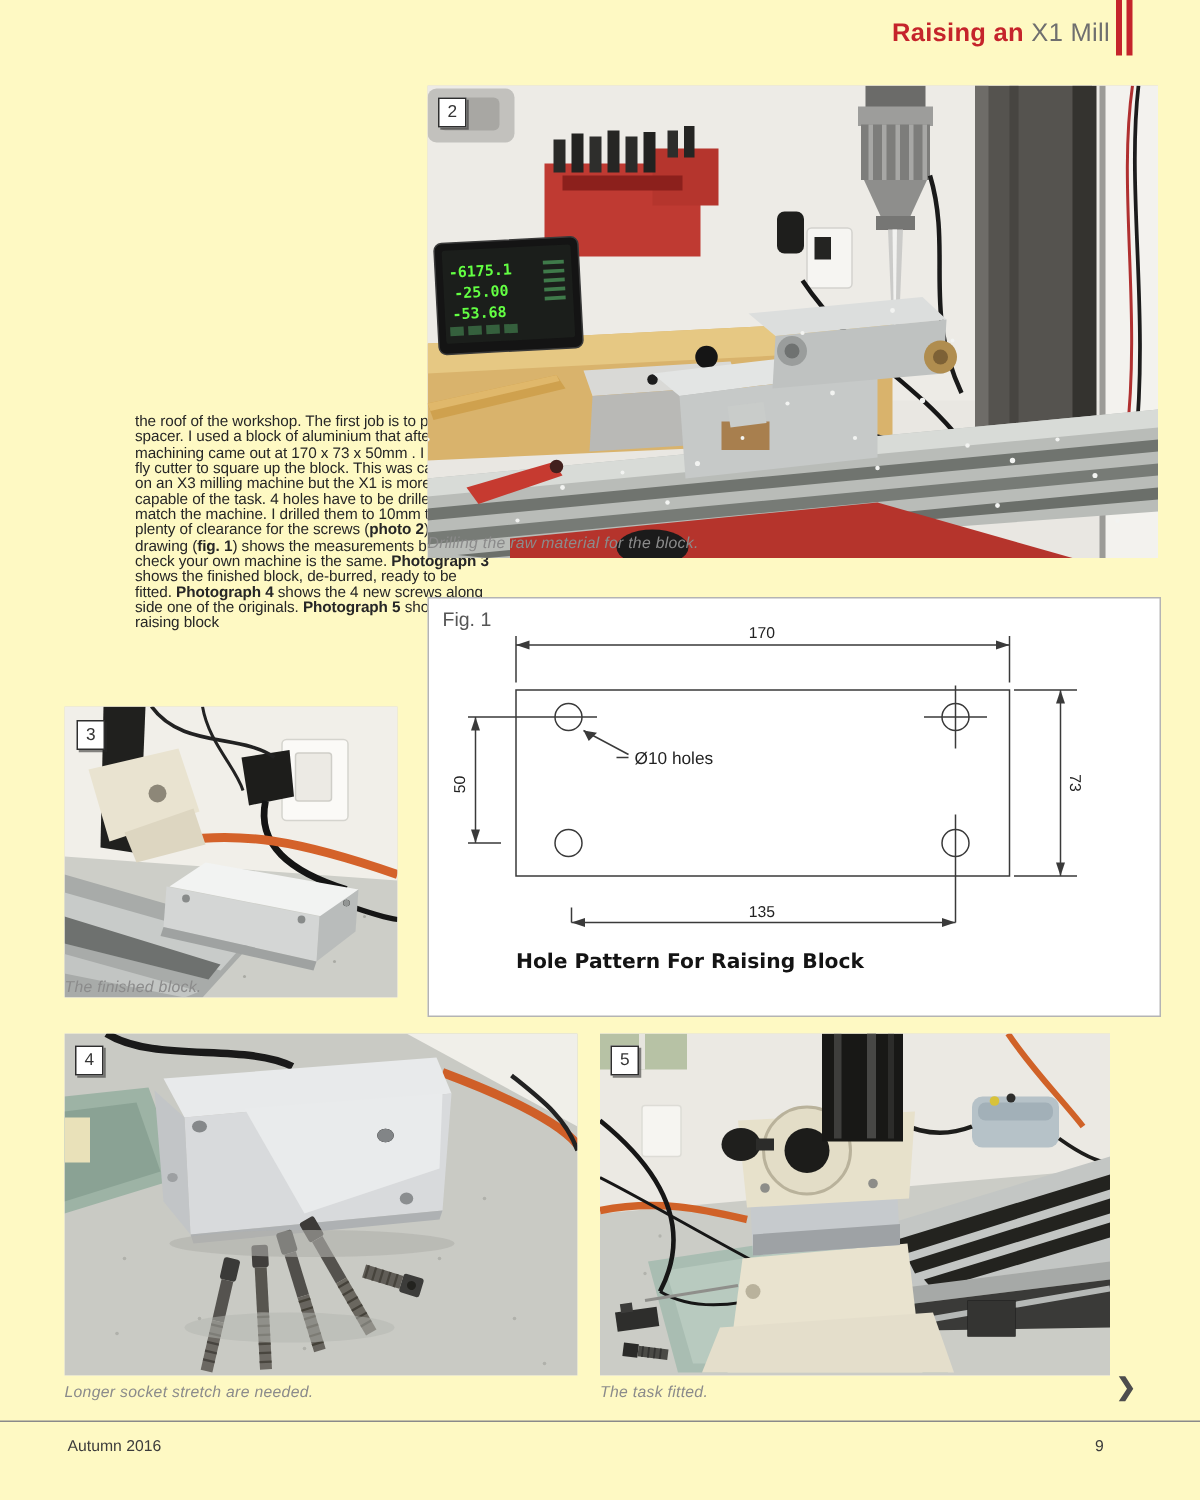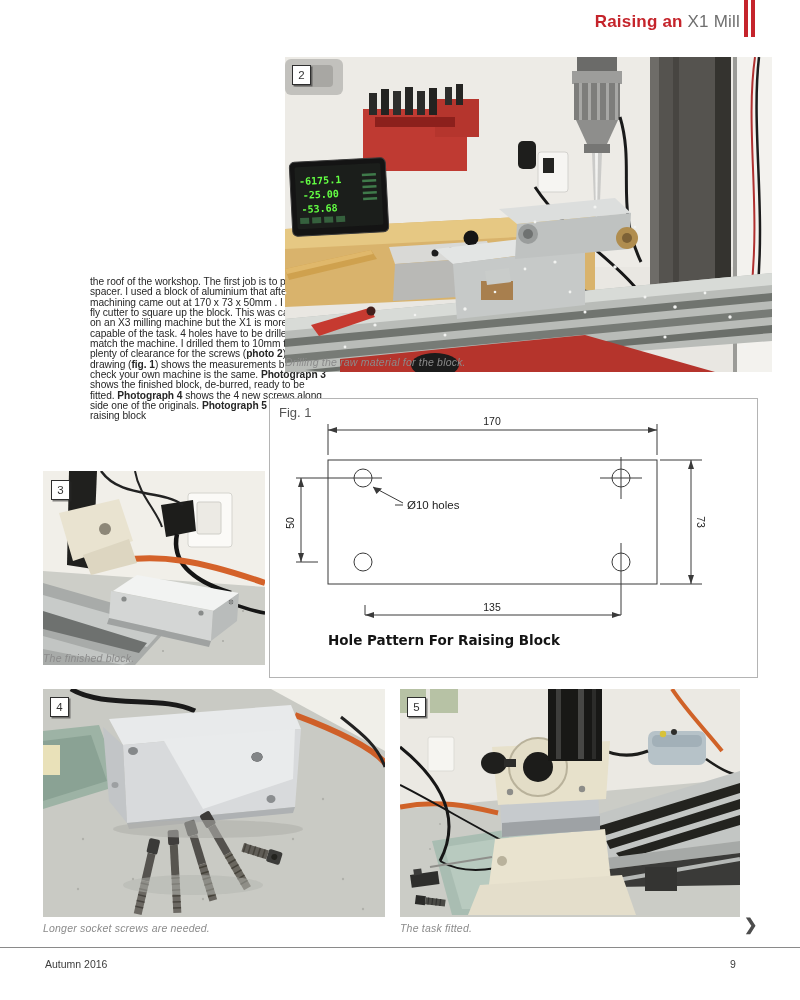--- a/index.html
+++ b/index.html
@@ -1,16 +1,16 @@
 <!DOCTYPE html>
 <html><head>
 <meta charset="utf-8">
 <style>
   html,body{margin:0;padding:0;background:#e9e9e9;}
-  .page{position:relative;width:800px;height:1000px;background:#ffffff;overflow:hidden;
+  .page{position:relative;width:800px;height:1000px;background:#fef9c3;overflow:hidden;
         font-family:"Liberation Sans",sans-serif;color:#2b2b2b;}
   
   .hdr{position:absolute;top:12px;right:60px;font-size:17px;font-weight:bold;letter-spacing:.2px;}
   .hdr .red{color:#c5242b;}
   .hdr .gray{color:#6f6f6f;font-weight:normal;}
   .bars{position:absolute;top:0;right:44px;width:12px;height:37px;}
   .bars i{position:absolute;top:0;width:3.5px;height:37px;background:#c5242b;}
   .bars i:first-child{left:0;} .bars i:last-child{left:7px;}
   
   .pullquote{position:absolute;left:38px;top:63px;width:234px;text-align:center;
@@ -21,21 +21,21 @@
     line-height:10.35px;letter-spacing:-.05px;color:#262626;text-align:left;margin-left:48px;}
   .bodytext .bold{font-weight:bold;}
   
   .photo{position:absolute;overflow:hidden;background:#ddd;}
   .photo svg{display:block;}
   .badge{position:absolute;width:17px;height:18px;background:#fff;border:1.5px solid #2e2e2e;
     box-shadow:1.5px 1.5px 0 rgba(40,40,40,.55);display:flex;align-items:center;justify-content:center;
     font-size:11.5px;color:#333;z-index:5;}
   .caption{position:absolute;font-size:10.5px;font-style:italic;color:#8b8b8b;letter-spacing:.2px;}
   
-  .figbox{position:absolute;left:269px;top:398px;width:487px;height:278px;background:#fff;
+  .figbox{position:absolute;left:285px;top:398px;width:487px;height:278px;background:#fff;
     border:1px solid #b4b4b4;}
   
   .footrule{position:absolute;left:0;top:947px;width:800px;height:1px;background:#8a8a8a;}
   .footer-issue{position:absolute;left:45px;top:958px;font-size:10.5px;color:#3c3c3c;}
   .footer-page{position:absolute;left:730px;top:958px;font-size:10.5px;color:#3c3c3c;}
   .nextarrow{position:absolute;left:744px;top:915px;font-size:16px;font-weight:bold;color:#4d4d4d;}
 </style>
 </head>
 <body>
 
@@ -346,21 +346,21 @@
           <rect x="14" y="-4.5" width="26" height="9" fill="#605d57"></rect>
           <path d="M18,-4.5 v9 M23,-4.5 v9 M28,-4.5 v9 M33,-4.5 v9 M38,-4.5 v9" stroke="#46433c" stroke-width="1.5"></path>
         </g>
       </g>
 
       <ellipse cx="150" cy="196" rx="70" ry="10" fill="#b4b5af" opacity=".5"></ellipse>
       <ellipse cx="165" cy="140" rx="95" ry="9" fill="#b0b1ab" opacity=".6"></ellipse>
     </svg>
     <div class="badge" style="left:7px;top:8px;">4</div>
   </div>
-  <div class="caption" style="left:43px;top:922px;">Longer socket screws are needed.</div>
+  <div class="caption" style="left:43px;top:922px;">Longer socket stretch are needed.</div>
 
   <div class="photo" style="left:400px;top:689px;width:340px;height:228px;">
     <svg width="340" height="228" viewBox="0 0 340 228">
       <rect width="340" height="228" fill="#ebe9e3"></rect>
 
       <rect x="0" y="0" width="58" height="24" fill="#b7c2a5"></rect>
       <rect x="26" y="0" width="4" height="24" fill="#e7e5df"></rect>
 
       <polygon points="0,120 340,90 340,228 0,228" fill="#cbccc6"></polygon>
       <g fill="#b2b3ad">

